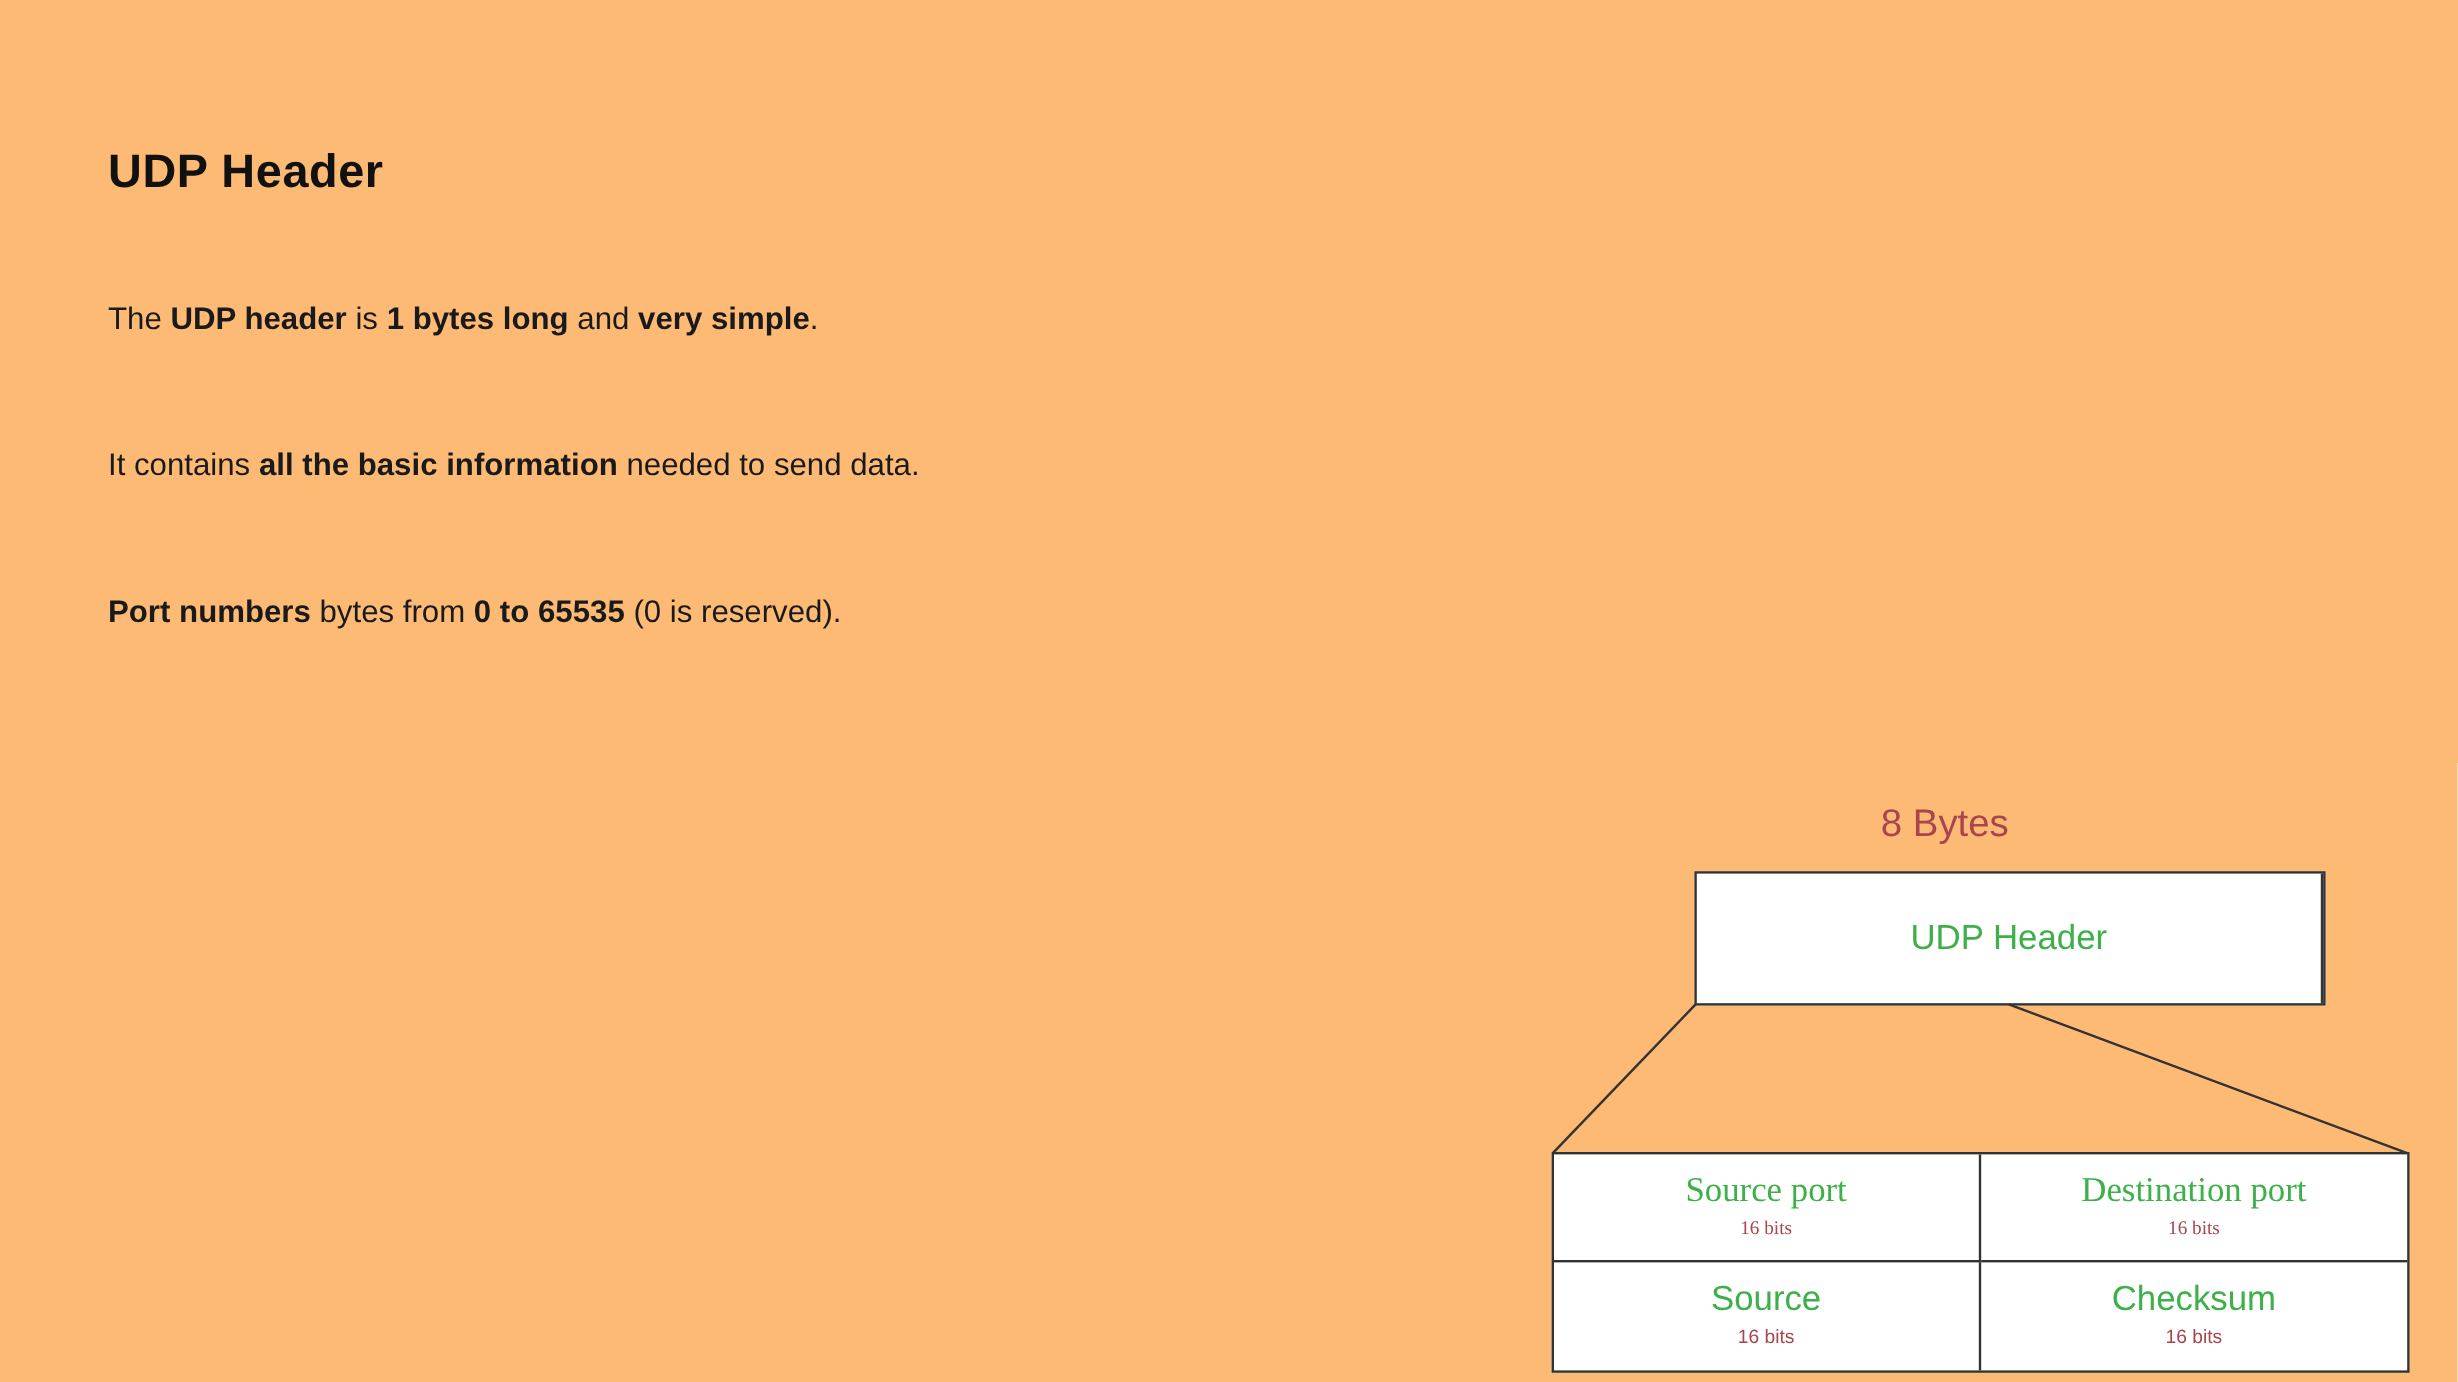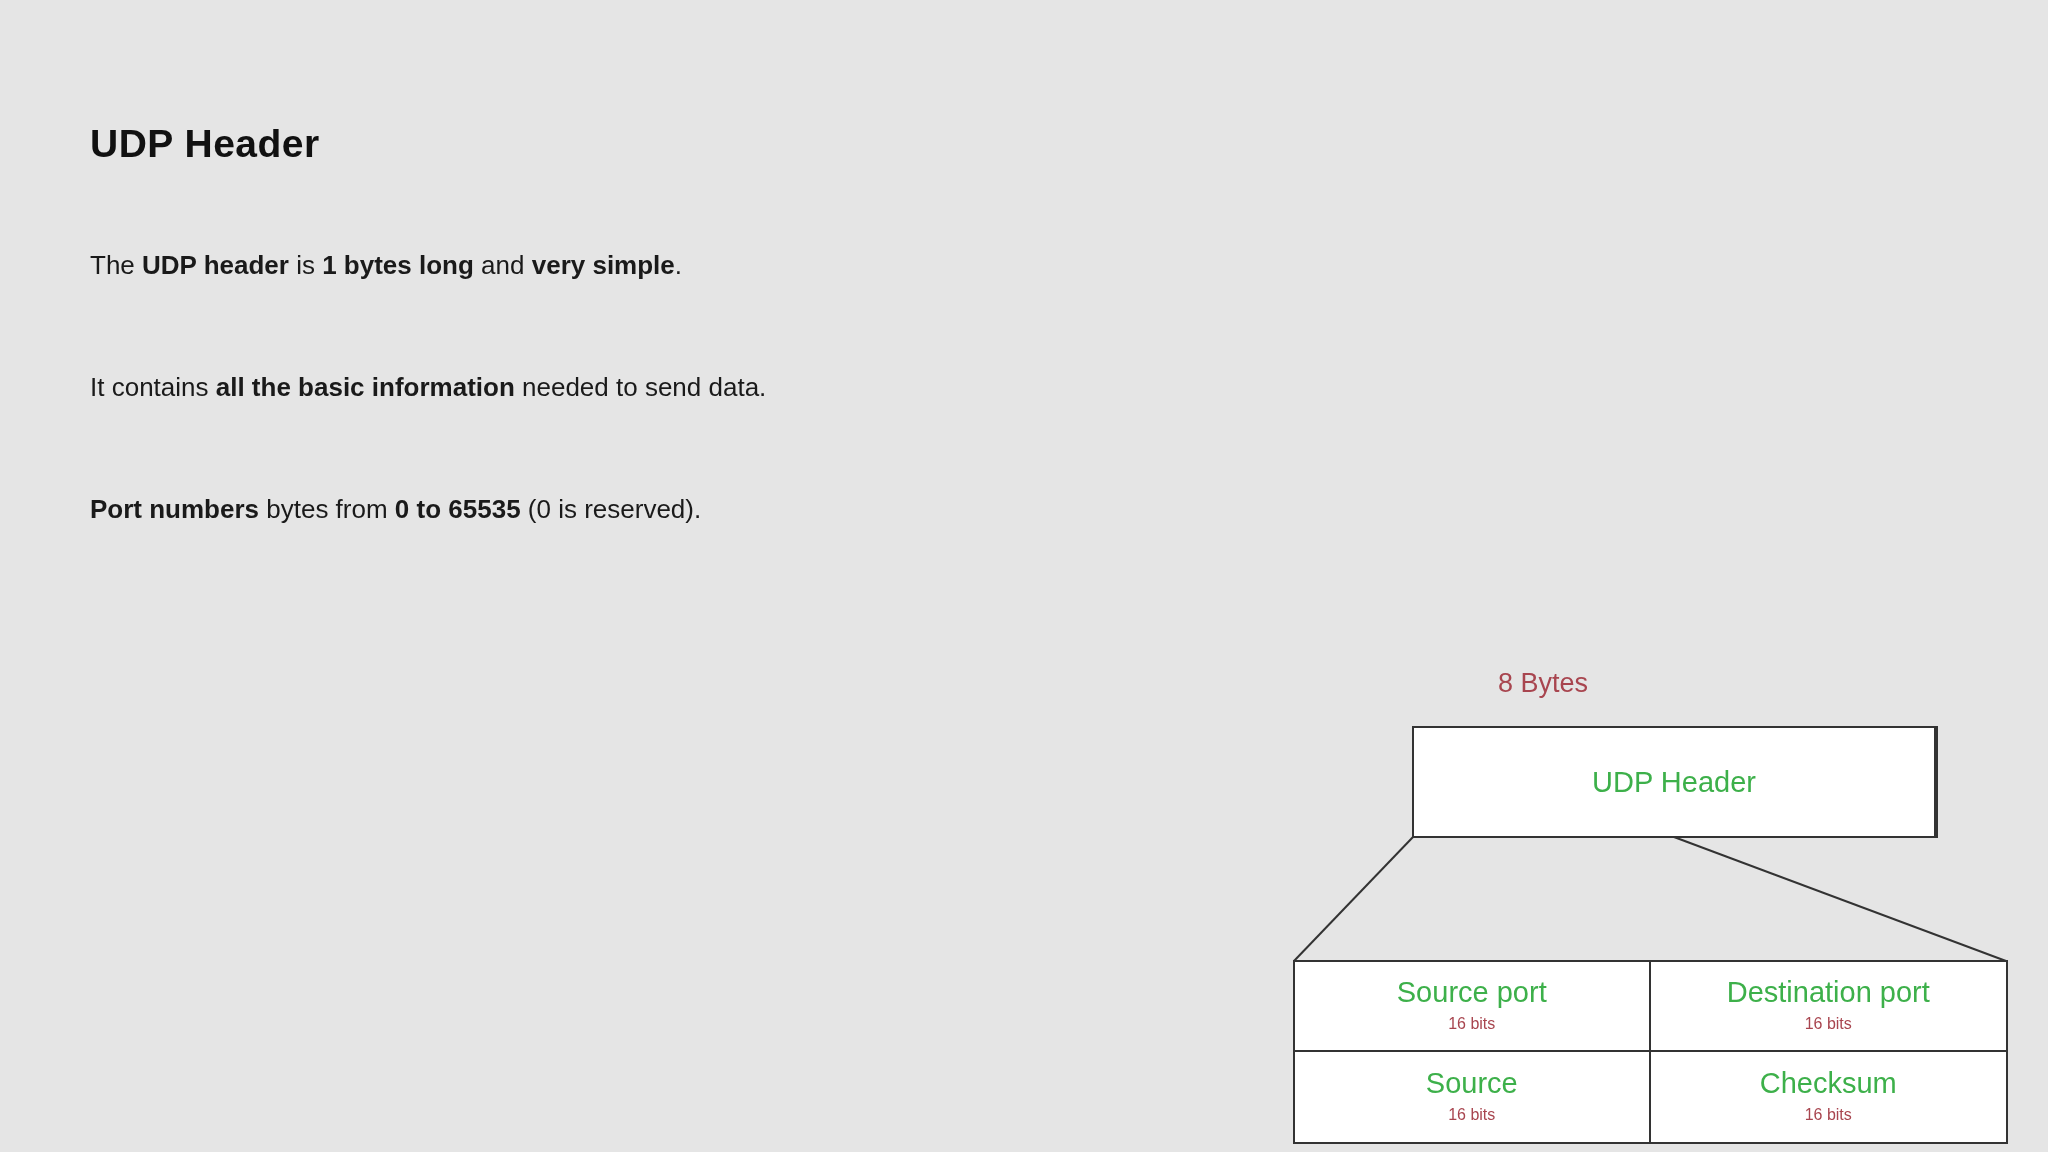--- a/index.html
+++ b/index.html
@@ -4,21 +4,21 @@
 <style>
   html, body {
     margin: 0;
     padding: 0;
     background: #ffffff;
   }
   .page {
     position: relative;
     width: 2048px;
     height: 1152px;
-    background: #e5e5e5;
+    background: #fdba74;
     font-family: "Liberation Sans", sans-serif;
     color: #161616;
     overflow: hidden;
     --green: #3db04a;
     --red: #a8454f;
     --border: #333333;
   }
   .page-title {
     position: absolute;
     left: 90px;
@@ -43,22 +43,22 @@
   }
   .content p .bold {
     font-weight: 700;
   }
   
   .bytes-label {
     position: absolute;
     left: 1412px;
     top: 668px;
     width: 262px;
-    text-align: center;
-    font-size: 27px;
+    text-align: right;
+    font-size: 32px;
     color: var(--red);
   }
   .packet-row {
     position: absolute;
     left: 1412px;
     top: 726px;
     width: 526px;
     height: 112px;
     display: flex;
     border: 2px solid var(--border);
@@ -102,20 +102,21 @@
     flex-direction: column;
     align-items: center;
     justify-content: center;
     gap: 3px;
   }
   .field-cell.col-left {
     border-right: 2px solid var(--border);
   }
   .field-cell.row-top {
     border-bottom: 2px solid var(--border);
+    font-family: Liberation Serif, serif;
   }
   .field-name {
     font-size: 29px;
     line-height: 32px;
     color: var(--green);
   }
   .field-size {
     font-size: 16px;
     line-height: 26px;
     color: var(--red);

